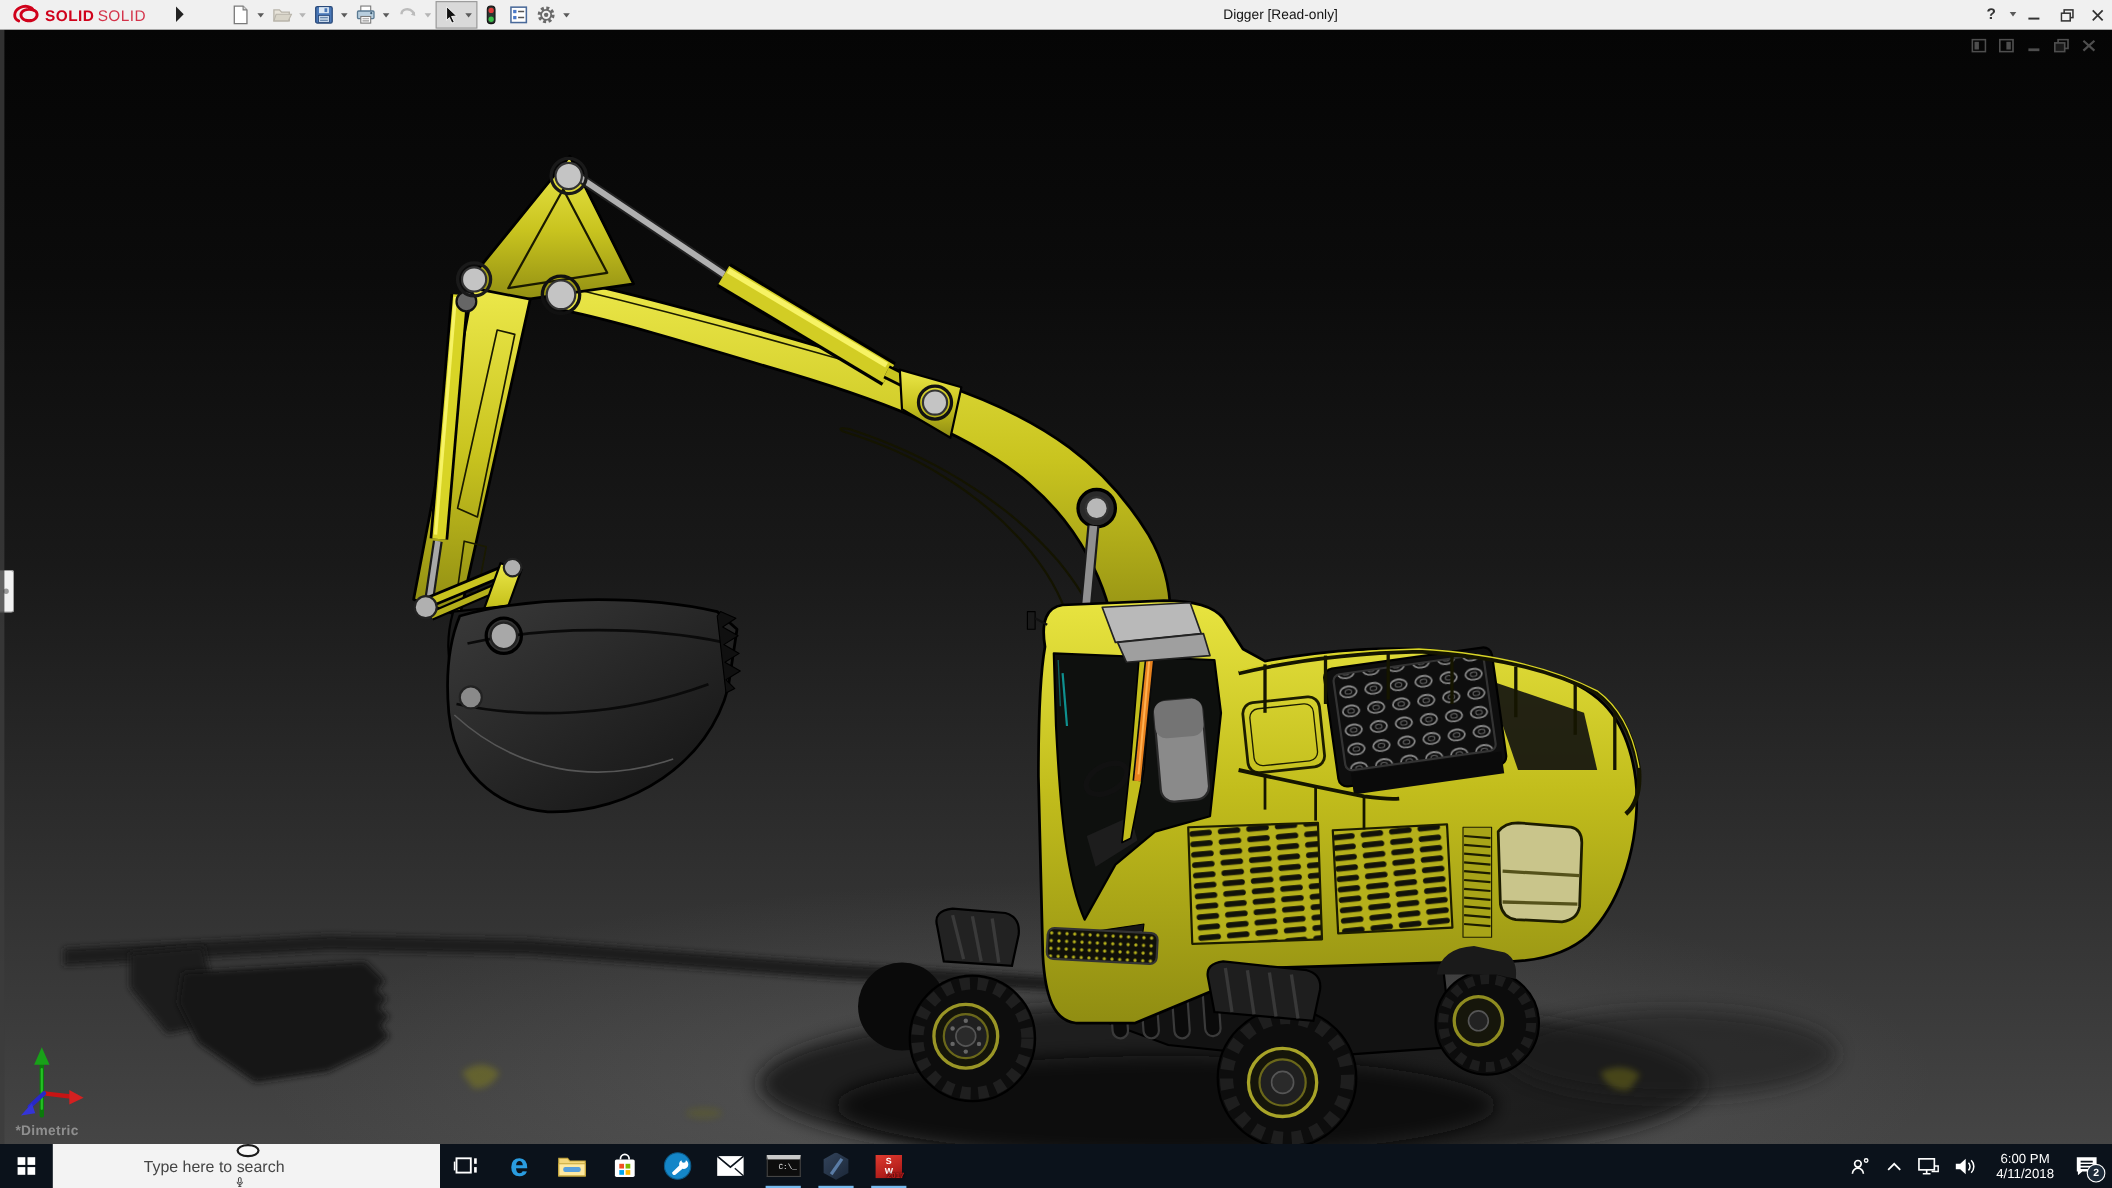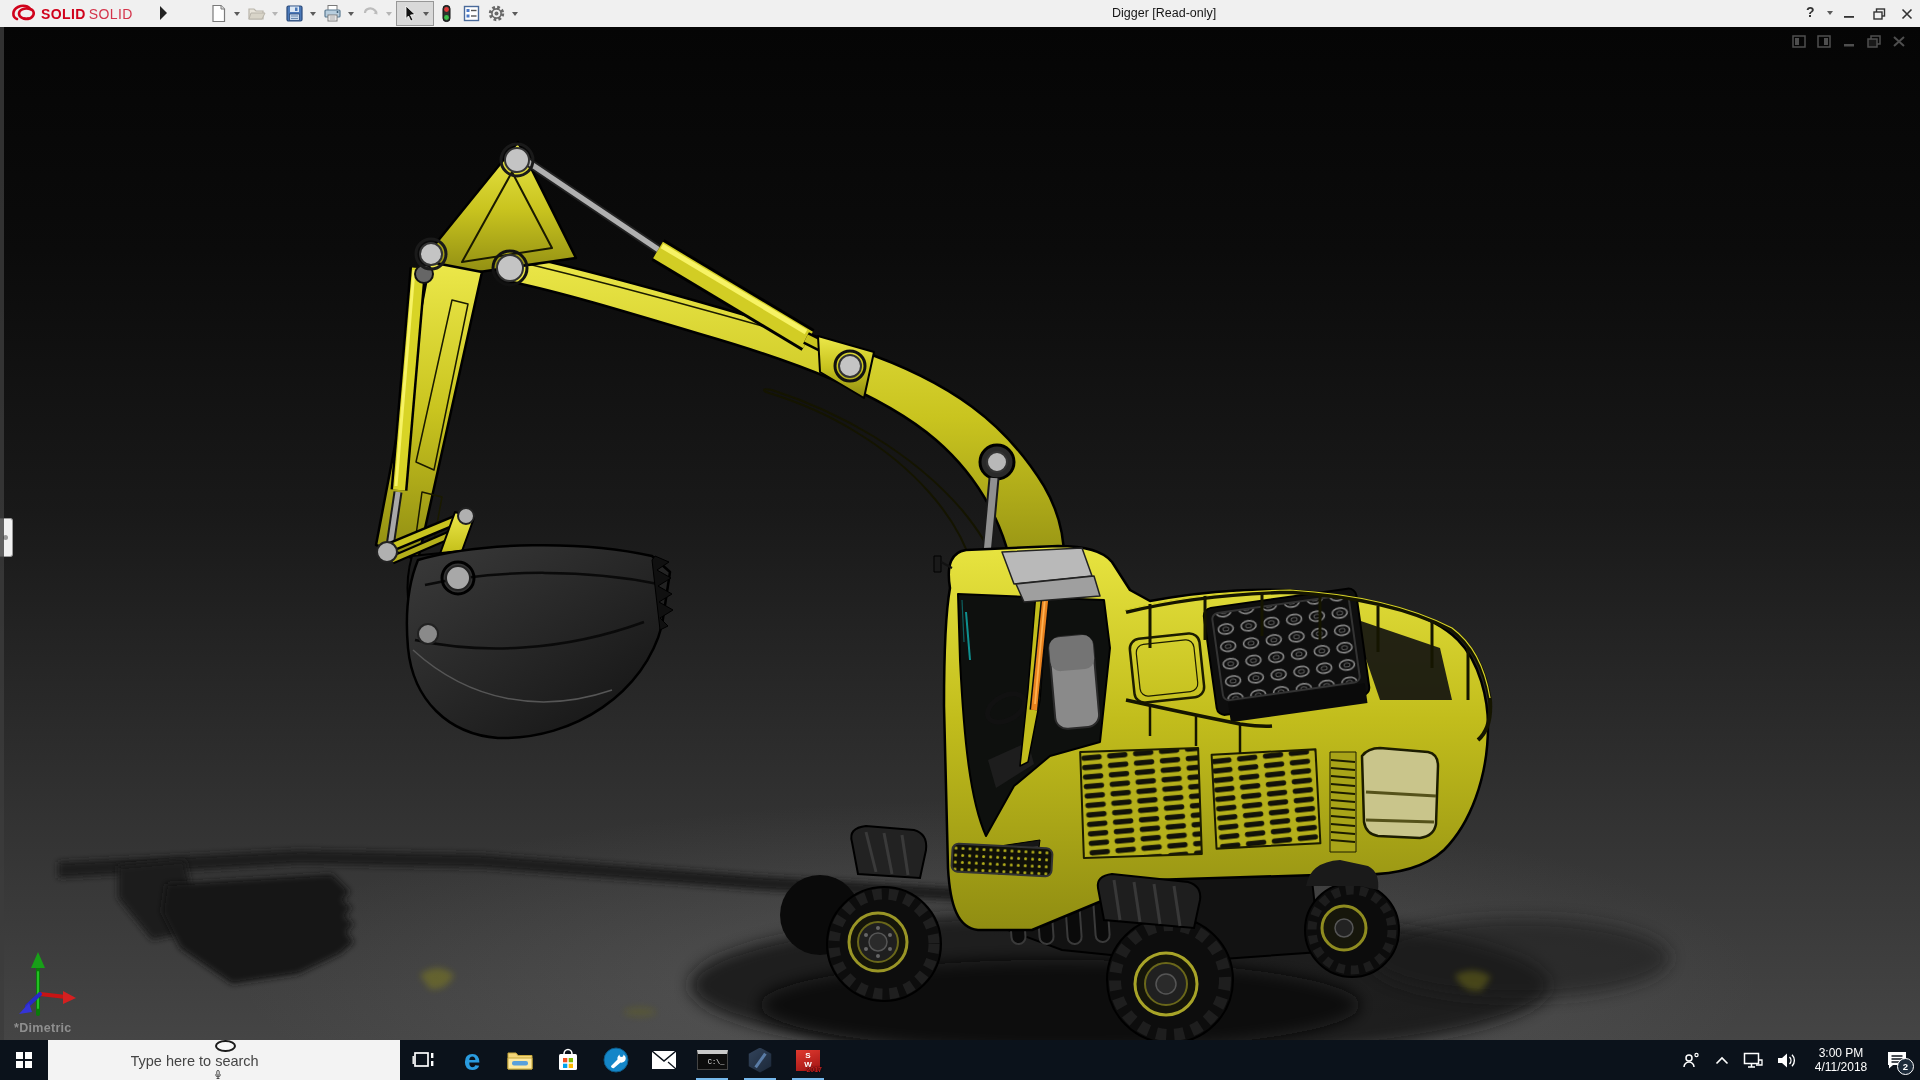--- a/index.html
+++ b/index.html
@@ -621,21 +621,21 @@
       </svg>
     </div>
     <div class="trayico">
       <svg width="20" height="17" viewBox="0 0 20 17">
         <polygon points="1,6 5,6 10,1.5 10,15.5 5,11 1,11" fill="#fff"></polygon>
         <path d="M12.5,5 a5,5 0 0 1 0,7" fill="none" stroke="#fff" stroke-width="1.4"></path>
         <path d="M15,2.8 a8,8 0 0 1 0,11.4" fill="none" stroke="#fff" stroke-width="1.4"></path>
       </svg>
     </div>
     <div id="clock">
-      <div>3:00 PM</div>
+      <div>6:00 PM</div>
       <div>4/11/2018</div>
     </div>
     <div class="trayico" id="action-center">
       <svg width="22" height="20" viewBox="0 0 22 20">
         <path d="M2,2 L20,2 L20,15 L7,15 L3,18.5 L3,15 L2,15 Z" fill="#fff"></path>
         <line x1="5.5" y1="6" x2="16.5" y2="6" stroke="#0b121b" stroke-width="1.5"></line>
         <line x1="5.5" y1="9" x2="16.5" y2="9" stroke="#0b121b" stroke-width="1.5"></line>
         <line x1="5.5" y1="12" x2="13" y2="12" stroke="#0b121b" stroke-width="1.5"></line>
       </svg>
       <span id="ac-badge">2</span>

